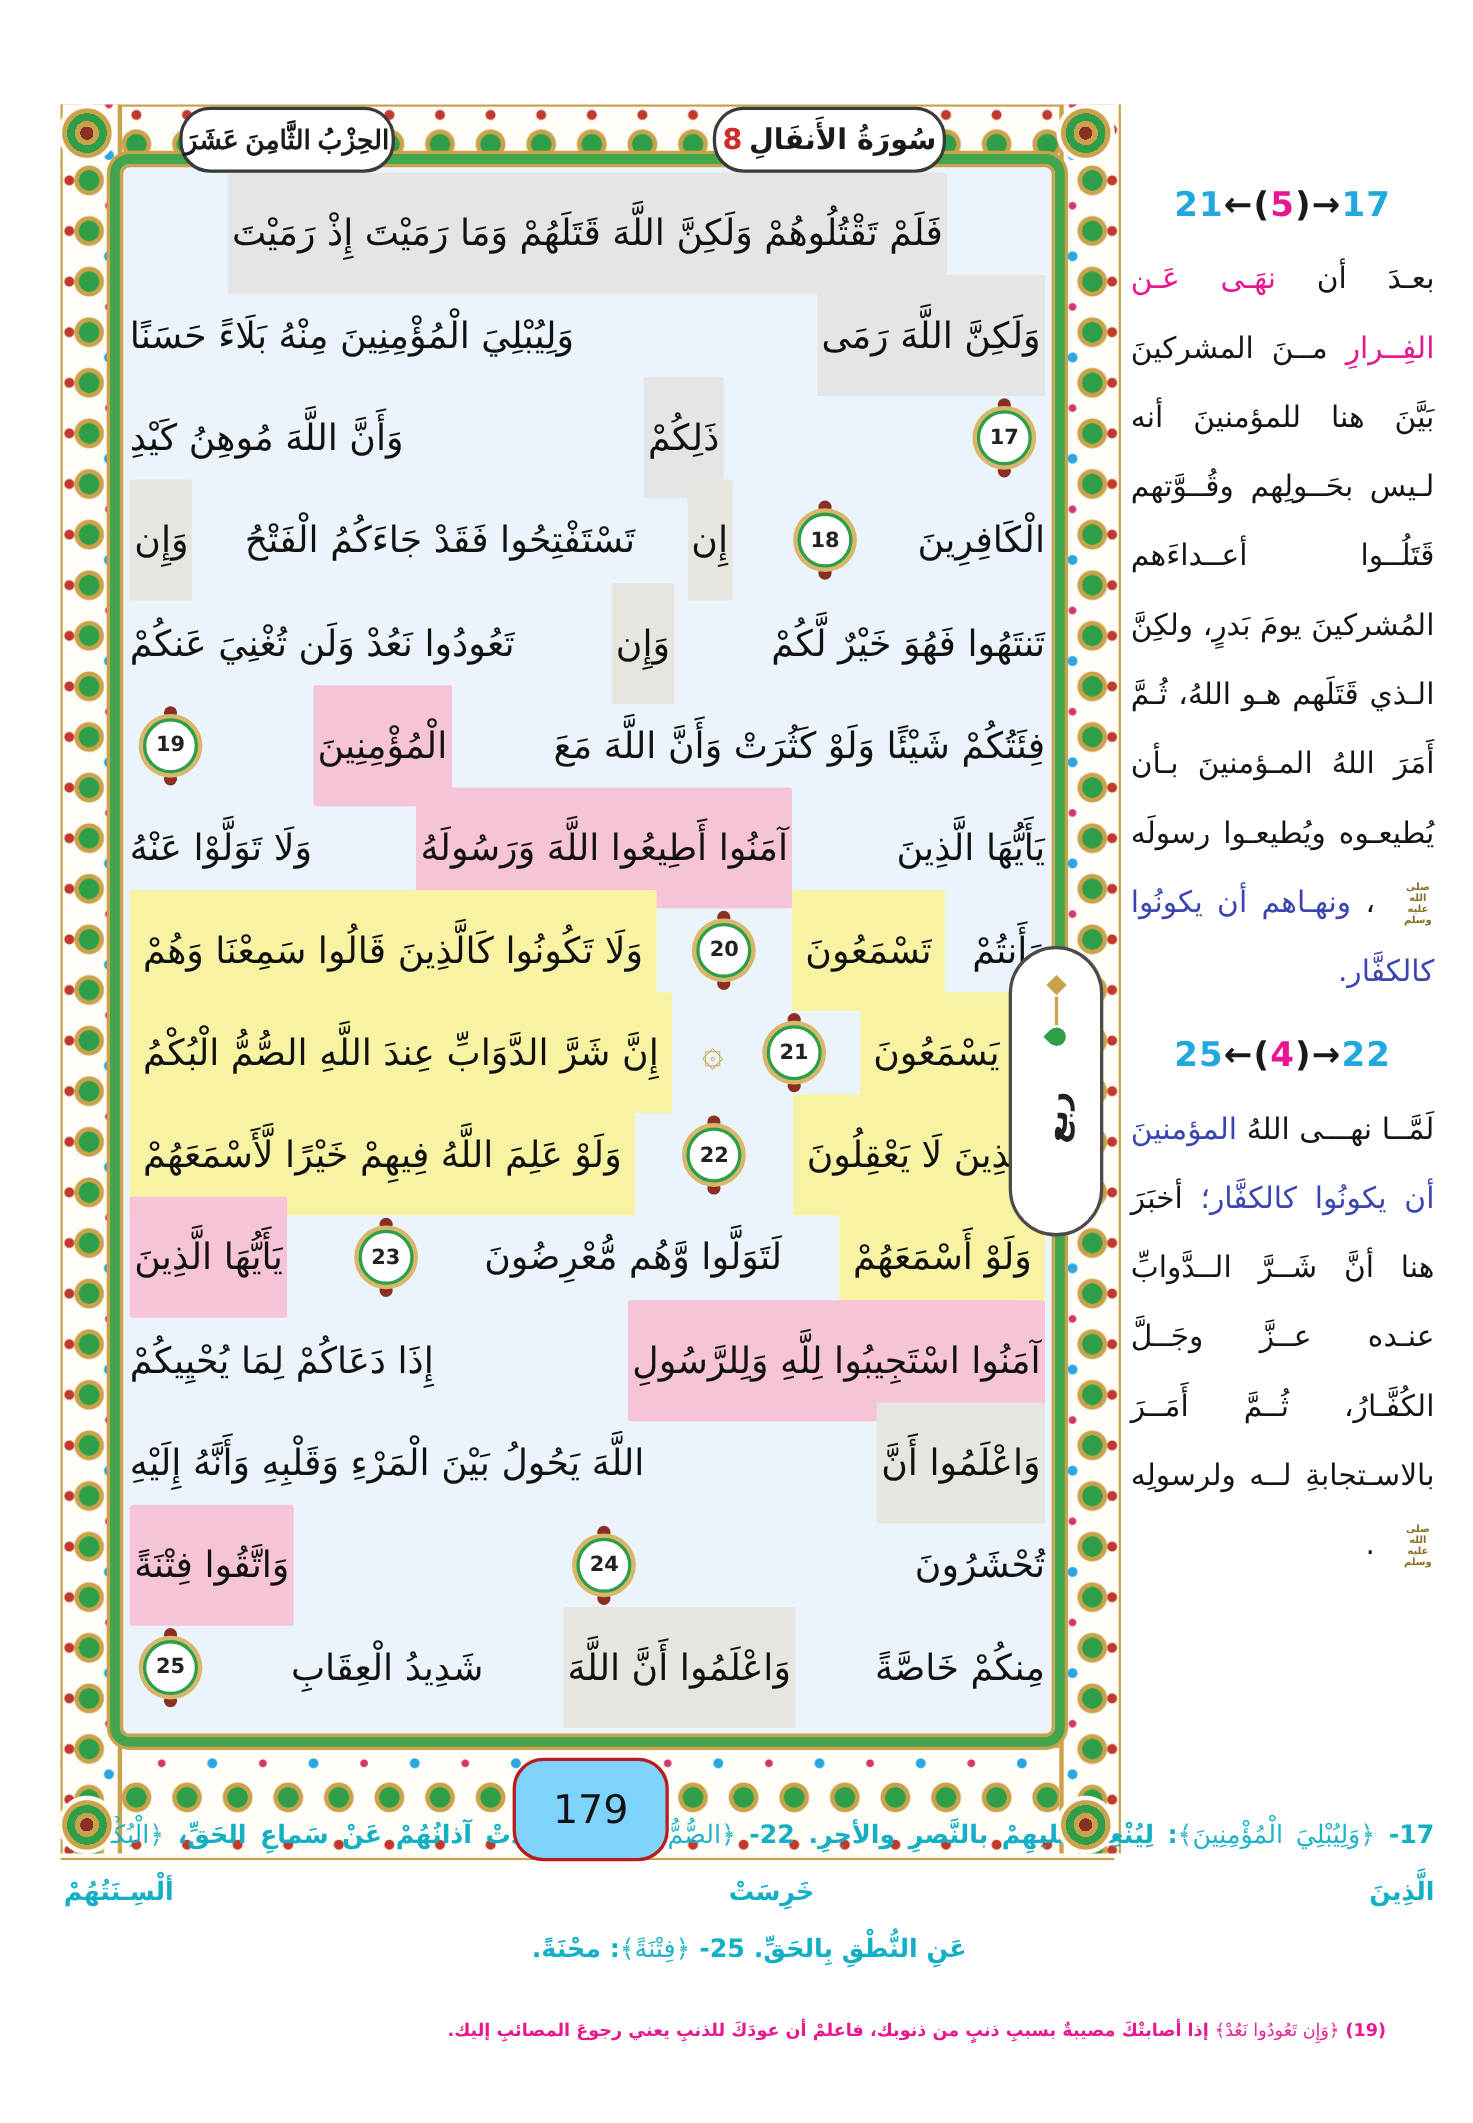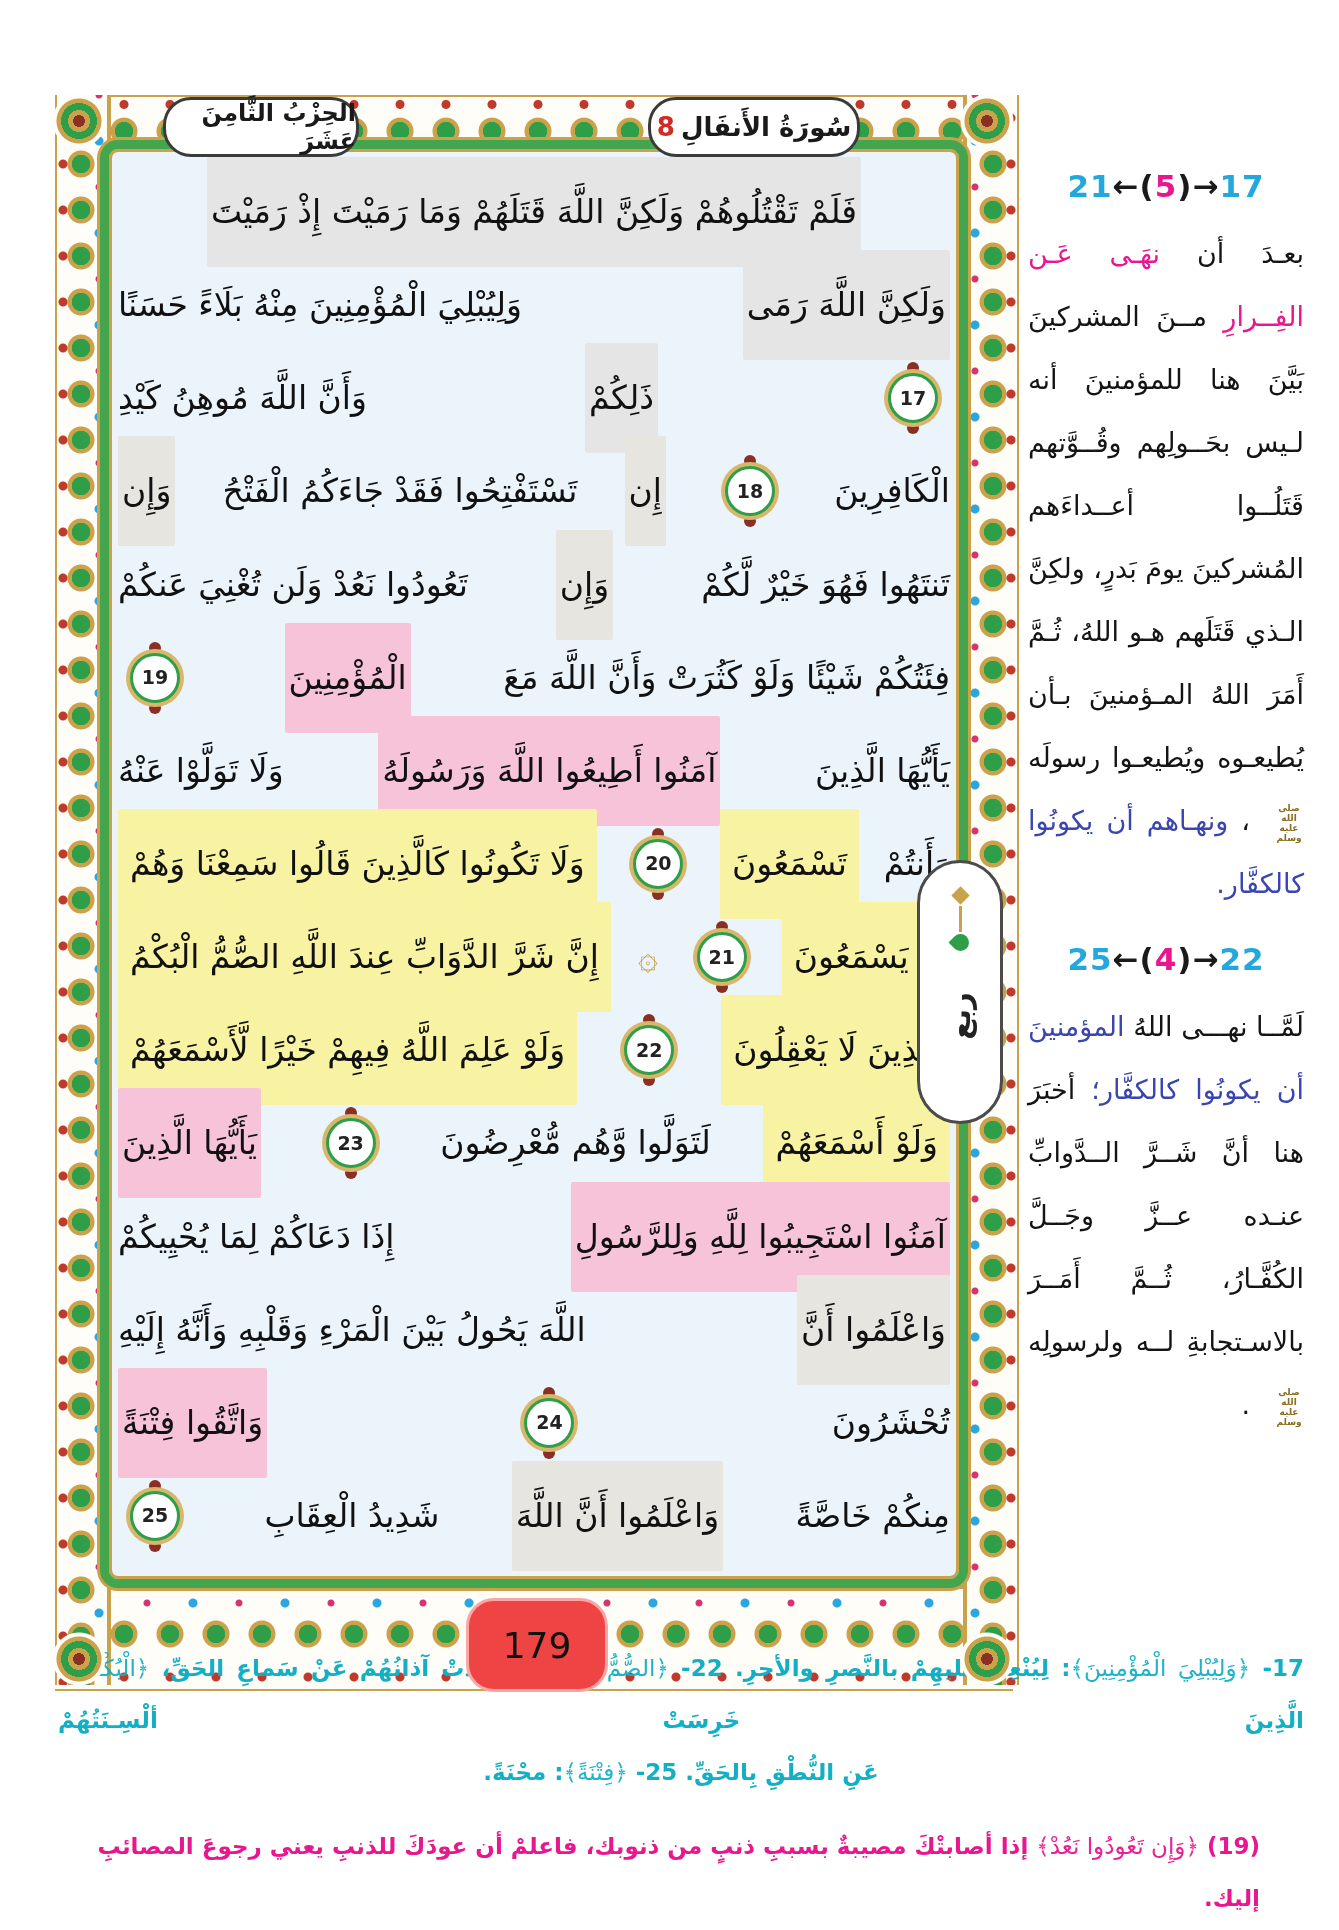--- a/index.html
+++ b/index.html
@@ -41,21 +41,21 @@
     background-size:100% 46px,100% 46px,100% 92px,100% 92px;
     background-position:0 0,0 0,0 0,0 46px;}
   .corner{position:absolute;width:58px;height:58px;border-radius:50%;z-index:2;
     background:radial-gradient(circle,#8a2f23 0 6px,#c9a24b 6px 11px,#2f9e48 11px 18px,#c9a24b 18px 22px,#fffdf7 23px 26px,rgba(0,0,0,0) 27px);}
   .c-tl{left:50px;top:92px}.c-tr{left:958px;top:92px}.c-bl{left:50px;top:1630px}.c-br{left:958px;top:1630px}
 
   
   .cartouche{position:absolute;top:97px;height:54px;background:#fff;border:3px solid #3a3a3a;border-radius:28px;
     display:flex;align-items:center;justify-content:center;z-index:3;font-size:26px;font-weight:bold;direction:rtl;}
   .cart-surah{left:648px;width:206px;}
-  .cart-hizb{left:163px;width:190px;font-size:24px;}
+  .cart-hizb{left:163px;width:190px;font-size:24px;font-family:Liberation Serif, serif;}
   .c-red{color:#cf2b27;padding-right:6px;}
 
   
   .qframe{position:absolute;left:100px;top:140px;width:850px;height:1430px;background:#ebf4fb;
     border:9px solid #43a64e;border-radius:18px;
     box-shadow:0 0 0 3px #c9a24b, inset 0 0 0 3px #c9a24b;z-index:1;}
   .qlines{position:absolute;left:118px;top:168px;width:832px;height:1392px;z-index:2;
     display:flex;flex-direction:column;justify-content:space-between;}
   .qline{display:flex;direction:rtl;justify-content:space-between;align-items:center;
     height:88px;font-size:33px;line-height:82px;white-space:nowrap;color:#111;}
@@ -72,38 +72,38 @@
 
   
   .rub{position:absolute;left:917px;top:860px;width:86px;height:264px;background:#fff;border:3px solid #4b4b4b;
     border-radius:44px;z-index:4;display:flex;flex-direction:column;align-items:center;padding-top:22px;box-sizing:border-box;}
   .rub .stem{width:3px;height:26px;background:#c9a24b;}
   .rub .gem{width:13px;height:13px;background:#c9a24b;transform:rotate(45deg);margin:4px 0;}
   .rub .leaf{width:17px;height:17px;background:#2f9e48;border-radius:50% 50% 50% 0;transform:rotate(45deg);margin:2px 0 6px;}
   .rub .word{font-size:29px;font-weight:bold;color:#222;transform:rotate(-90deg);margin-top:42px;}
 
   
-  .pagenum{position:absolute;left:466px;top:1598px;width:136px;height:88px;background:#ef4444;border:3px solid #fca5a5;
+  .pagenum{position:absolute;left:466px;top:1598px;width:136px;height:88px;background:#7dd3fc;border:3px solid #b91c1c;
     border-radius:28px;display:flex;align-items:center;justify-content:center;z-index:4;font-size:36px;color:#111;}
 
   
   .sidebar{position:absolute;left:1028px;top:162px;width:276px;height:1440px;direction:rtl;}
   .range{direction:ltr;text-align:center;font-weight:bold;font-size:31px;margin:6px 0 18px;color:#1a1a1a;letter-spacing:1px;}
   .c-cyan{color:#22a8dd;}
   .c-mag{color:#e8168f;}
   .c-blue{color:#3a45b0;}
   .spara{font-size:27px;line-height:63px;text-align:justify;color:#141414;}
   .spara + .range{margin-top:26px;}
   .saw{display:inline-block;width:30px;font-size:9px;line-height:10px;color:#8a6d1f;text-align:center;
     vertical-align:middle;white-space:normal;font-weight:bold;margin-left:24px;}
 
   
   .footnotes{position:absolute;left:58px;top:1642px;width:1246px;direction:rtl;font-weight:bold;}
   .fn-teal{color:#13b0c5;font-size:23px;line-height:52px;}
-  .fn-mag{color:#e8168f;font-size:23px;line-height:52px;margin-top:22px;padding-left:4px;padding-right:44px;text-align:right;}
+  .fn-mag{color:#e8168f;font-size:16px;line-height:52px;margin-top:22px;padding-left:4px;padding-right:44px;text-align:right;}
   .fn-line-just{text-align:justify;text-align-last:justify;}
   .fn-line-center{text-align:center;}
   .fn-line{text-align:right;}
   .quote{font-weight:normal;opacity:.95;}
 </style>
 </head>
 <body>
 
 <div class="page">
 

